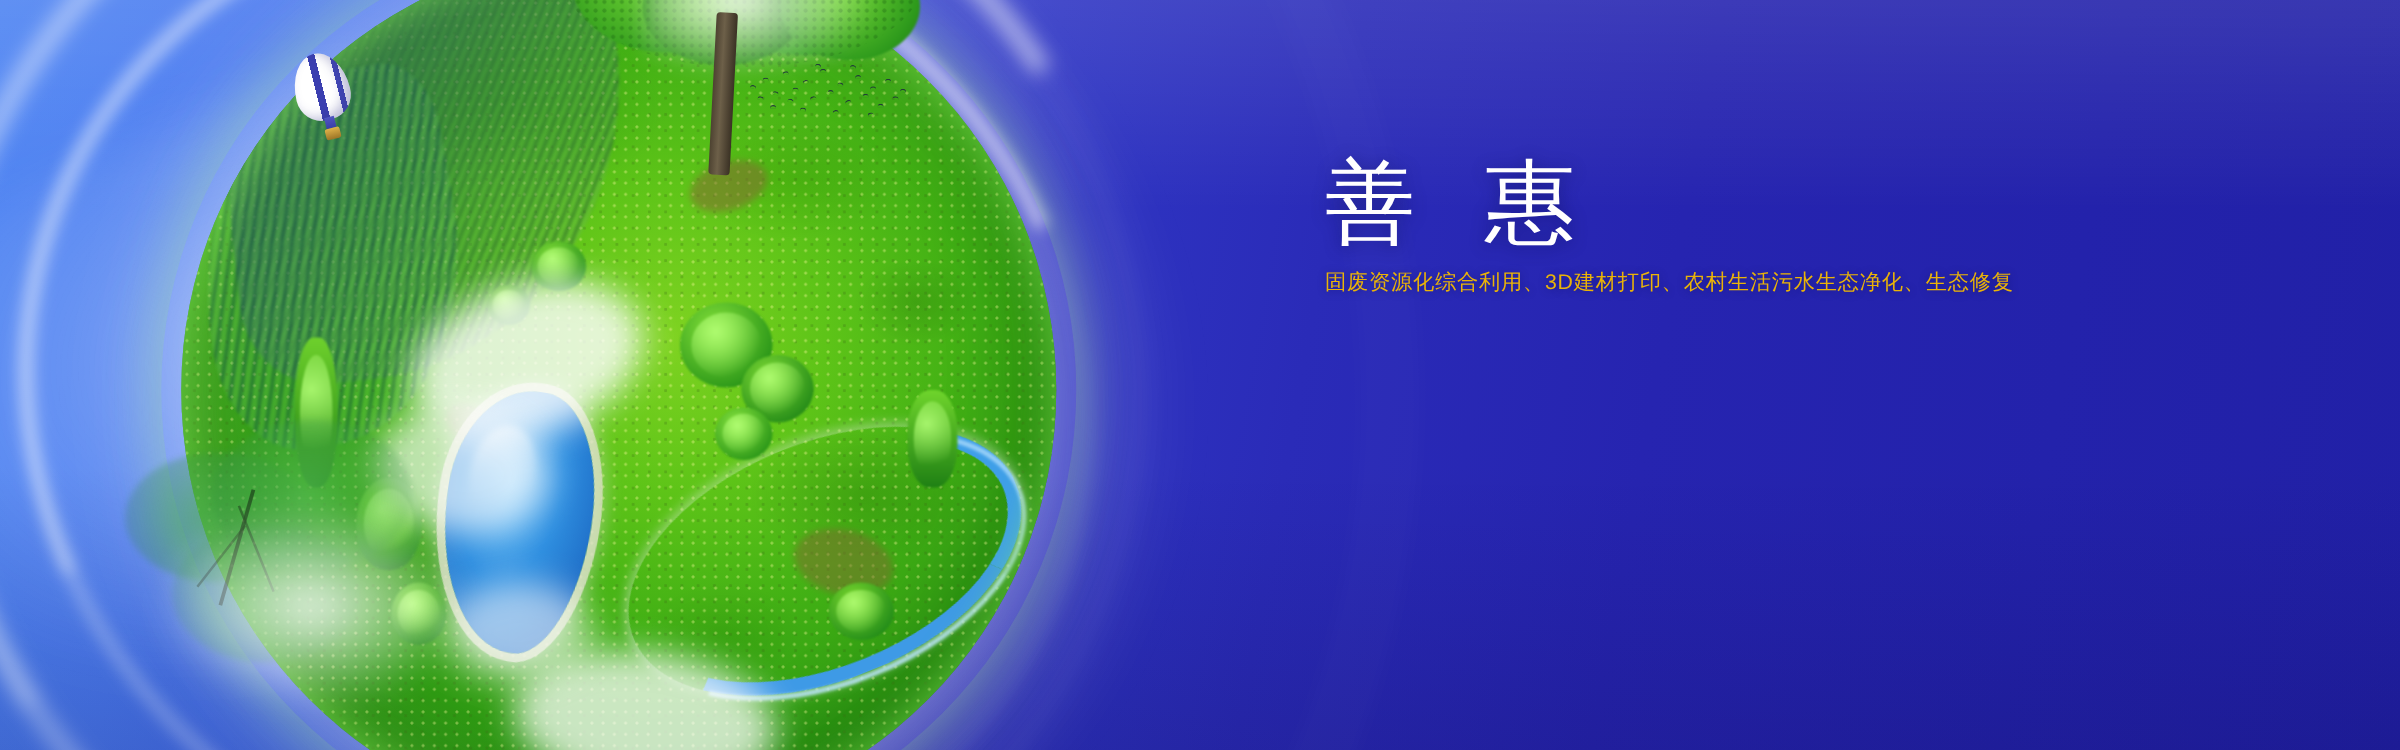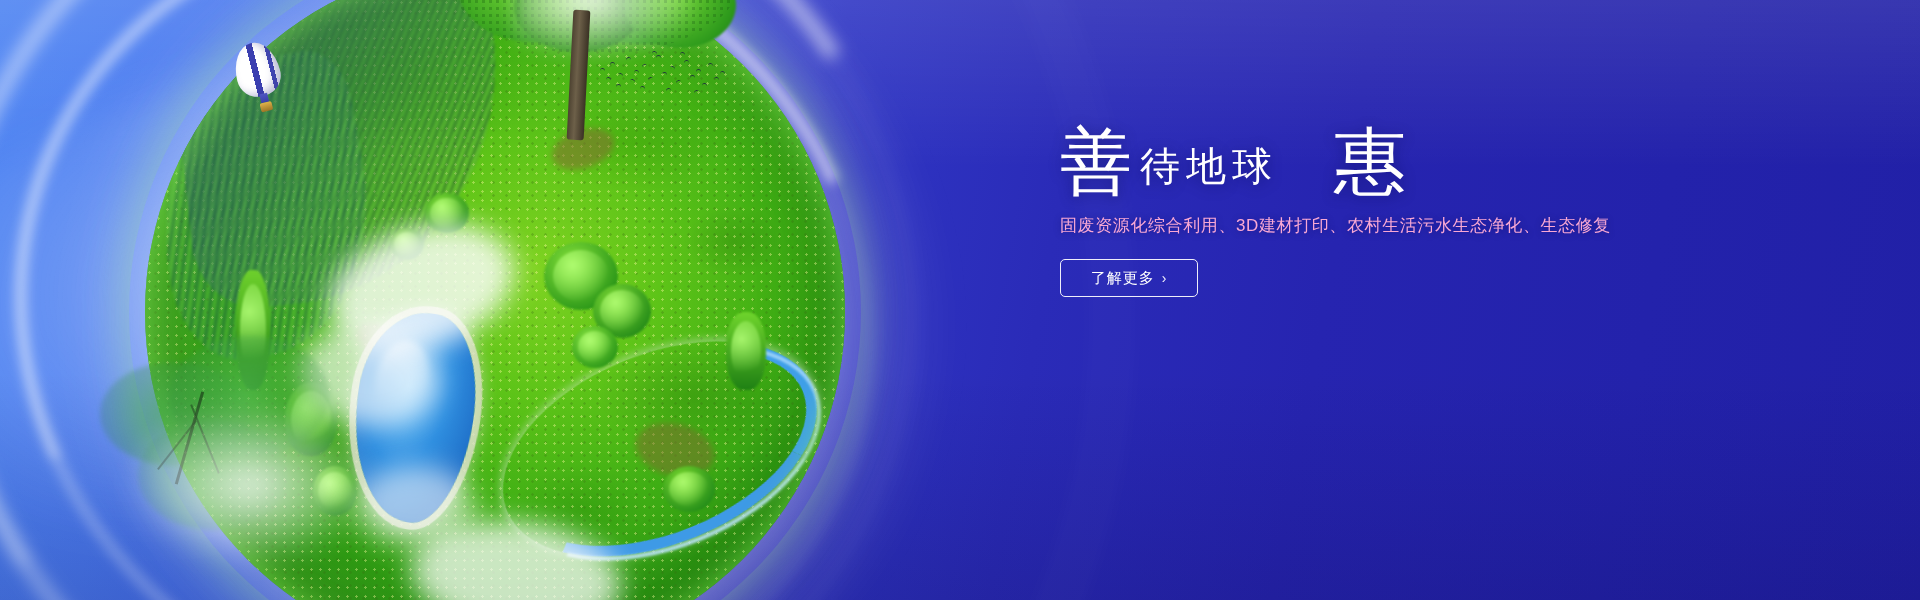--- a/index.html
+++ b/index.html
@@ -348,21 +348,21 @@
   .subline{
     margin:12px 0 0 0;
     font-size:25px;letter-spacing:7px;font-weight:400;
     color:#ffffff;
     text-shadow:0 1px 9px rgba(8,10,70,.40);
     white-space:nowrap;
   }
   .descline{
     margin:17px 0 0 0;
     font-size:17px;letter-spacing:.6px;font-weight:400;
-    color:#f9a8d4;
+    color:#eab308;
     text-shadow:0 1px 7px rgba(8,10,70,.40);
     white-space:nowrap;
   }
   .cta{
     display:inline-flex;align-items:center;justify-content:center;gap:7px;
     margin-top:22px;
     width:138px;height:38px;
     border:1px solid rgba(255,255,255,.92);
     border-radius:5px;
     background:transparent;
@@ -483,26 +483,21 @@
     <div class="branch"></div>
     <div class="branch2"></div>
     <div class="branch3"></div>
   </div>
   <div class="fg-mist"></div>
 
   <div class="copy">
 
     <div class="headline">
       <span class="hl-big">善</span>
-      <span class="hl-small">待地球</span>
       <span class="hl-gap"></span>
       <span class="hl-big">惠</span>
     </div>
 
     <p class="descline">固废资源化综合利用、3D建材打印、农村生活污水生态净化、生态修复</p>
 
-    <button class="cta">
-      <span>了解更多</span>
-      <span class="chev">›</span>
-    </button>
 
   </div>
 </div>
 
 </body></html>

